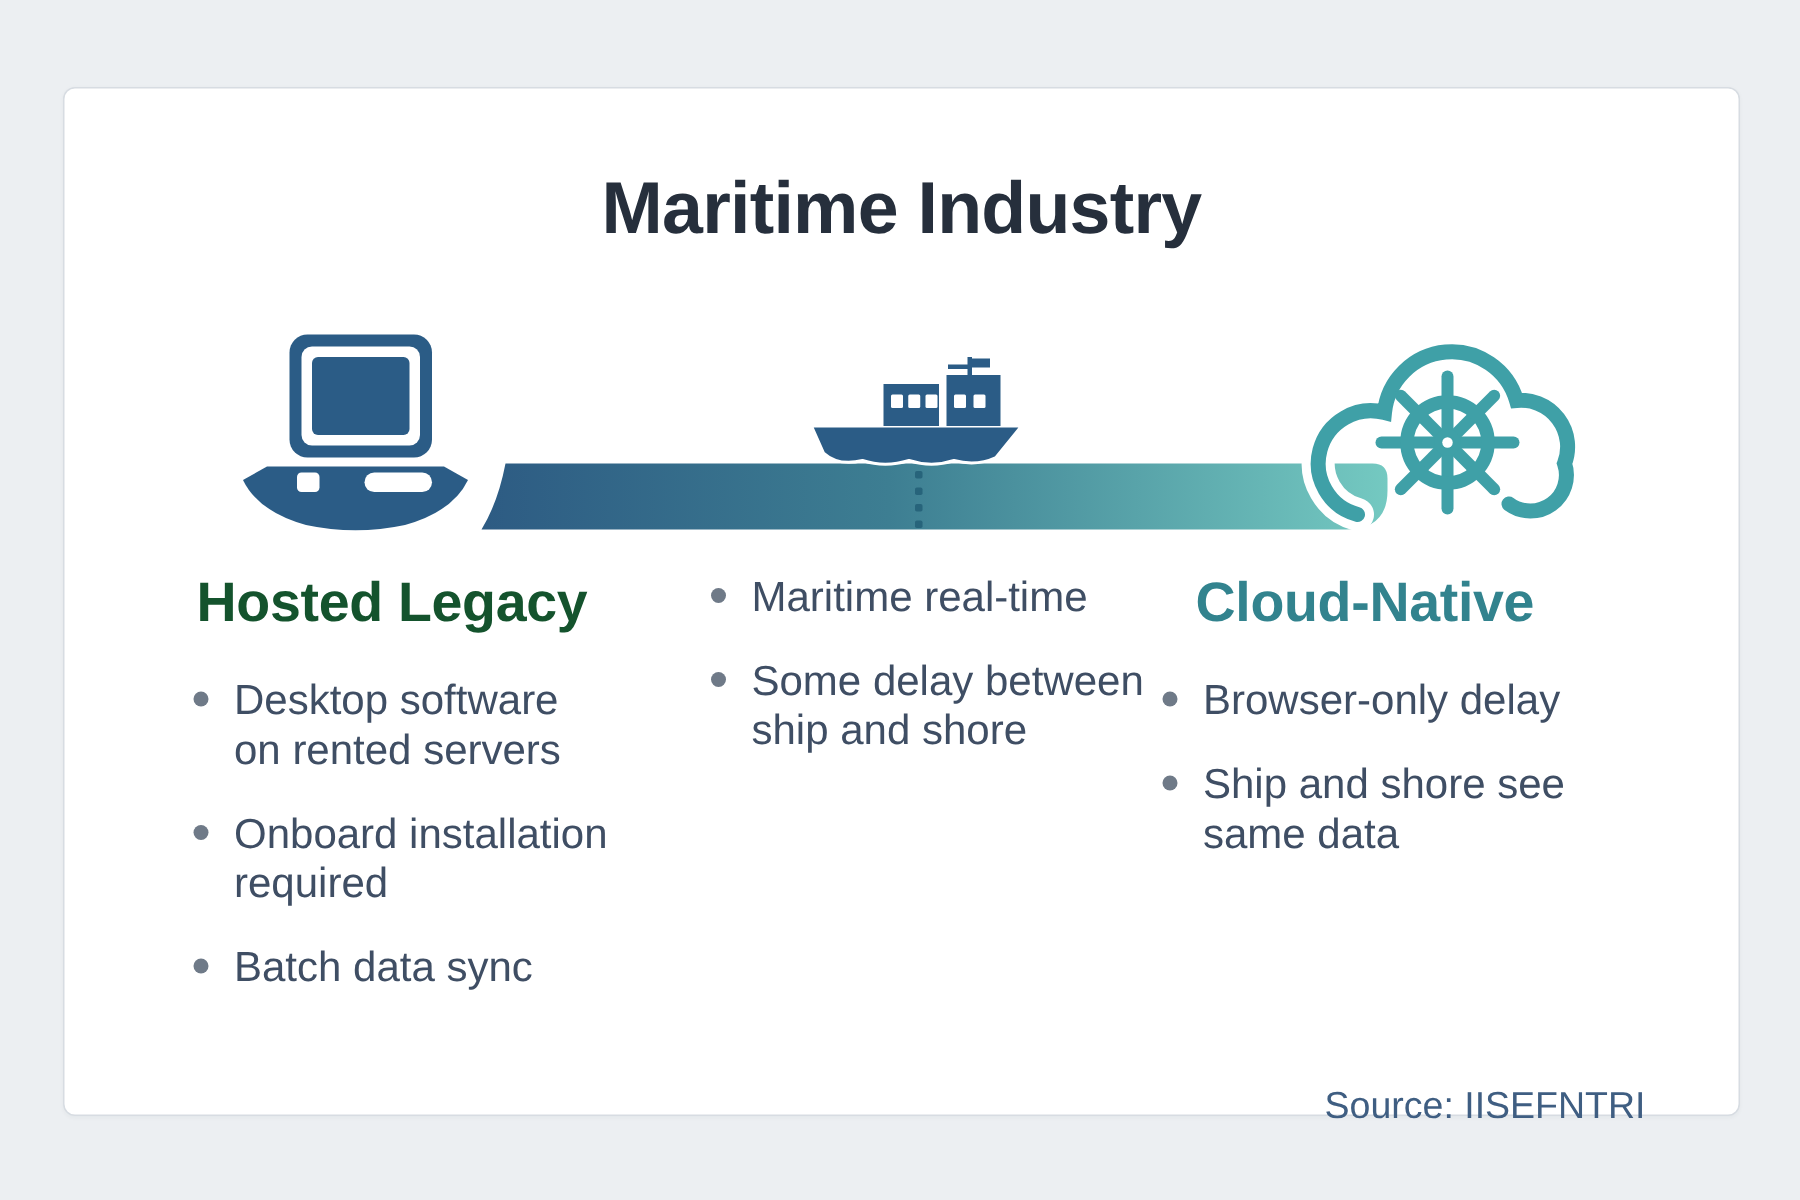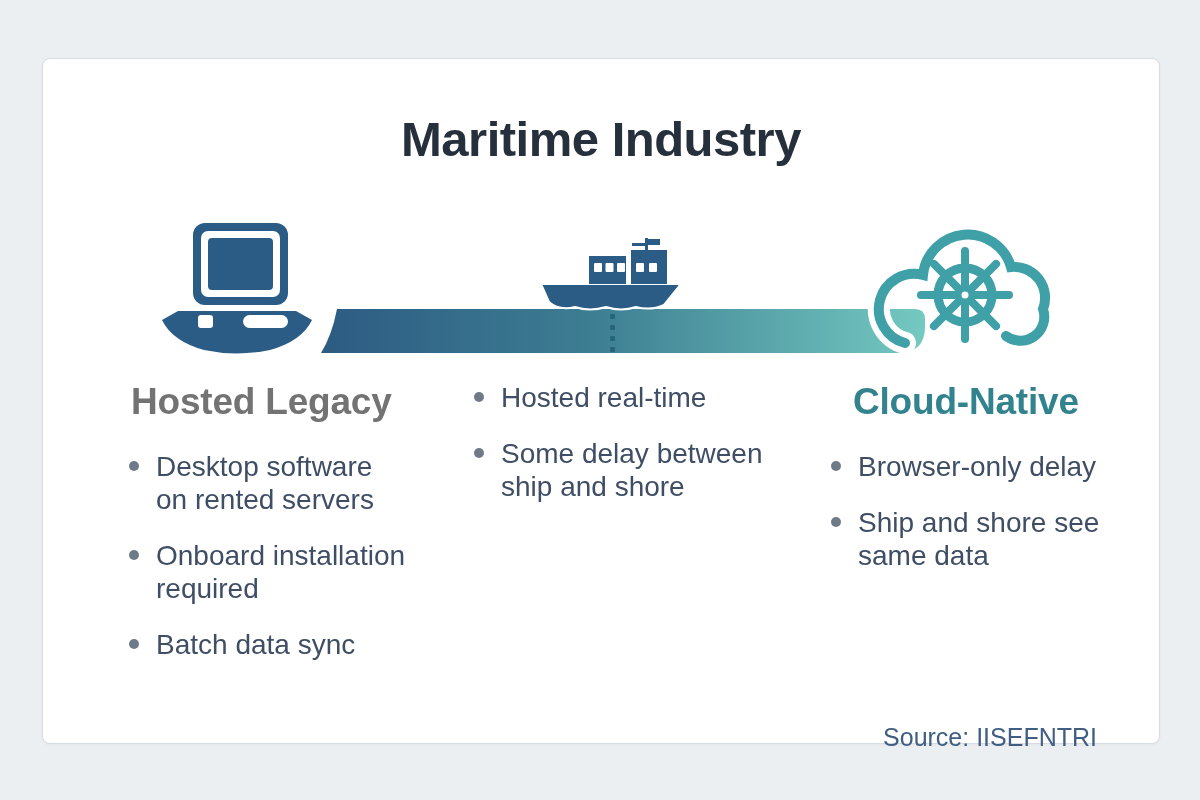--- a/index.html
+++ b/index.html
@@ -21,24 +21,24 @@
   
   .flow-svg{position:absolute;overflow:visible;}
   #band-svg{left:276px;top:250px;}
   #computer-svg{left:119px;top:164px;}
   #ship-svg{left:496px;top:179px;}
   #cloud-svg{left:842px;top:162px;}
   
   .col{position:absolute;top:322px;width:330px;}
   #col-1{left:86px;}
   #col-2{left:431px;}
-  #col-3{left:788px;}
+  #col-3{left:732px;}
   .col-heading{
     font-size:37px;font-weight:800;letter-spacing:-0.2px;
-    color:#737373;margin:0 0 26px 0;line-height:1.15;
+    color:#14532d;margin:0 0 26px 0;line-height:1.15;
   }
   #col-1 .col-heading{margin-left:2px;}
   #col-2 .col-heading{margin-left:84px;}
   #col-3 .col-heading{margin-left:22px;color:#32838e;}
   .bullet-list{list-style:none;margin:0;padding:0;}
   .bullet-list li{
     position:relative;padding-left:27px;margin-bottom:23px;
     font-size:28px;line-height:33px;color:#3f4e64;white-space:pre-line;
   }
   .dot{
@@ -126,21 +126,21 @@
       <li><span class="dot"></span><span>Desktop software
 on rented servers</span></li>
       <li><span class="dot"></span><span>Onboard installation
 required</span></li>
       <li><span class="dot"></span><span>Batch data sync</span></li>
     </ul>
   </div>
 
   <div class="col" id="col-2">
     <ul class="bullet-list">
-      <li><span class="dot"></span><span>Hosted real-time</span></li>
+      <li><span class="dot"></span><span>Maritime real-time</span></li>
       <li><span class="dot"></span><span>Some delay between
 ship and shore</span></li>
     </ul>
   </div>
 
   <div class="col" id="col-3">
     <div class="col-heading">Cloud-Native</div>
     <ul class="bullet-list">
       <li><span class="dot"></span><span>Browser-only delay</span></li>
       <li><span class="dot"></span><span>Ship and shore see

